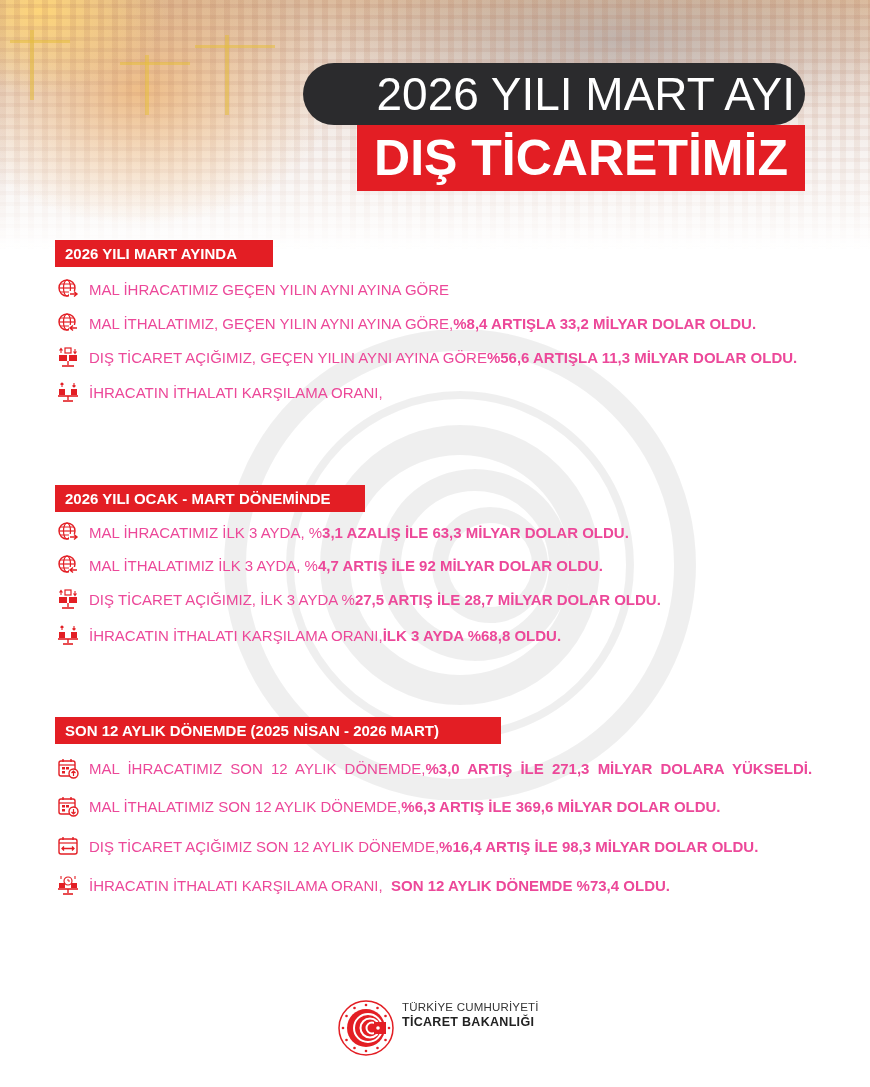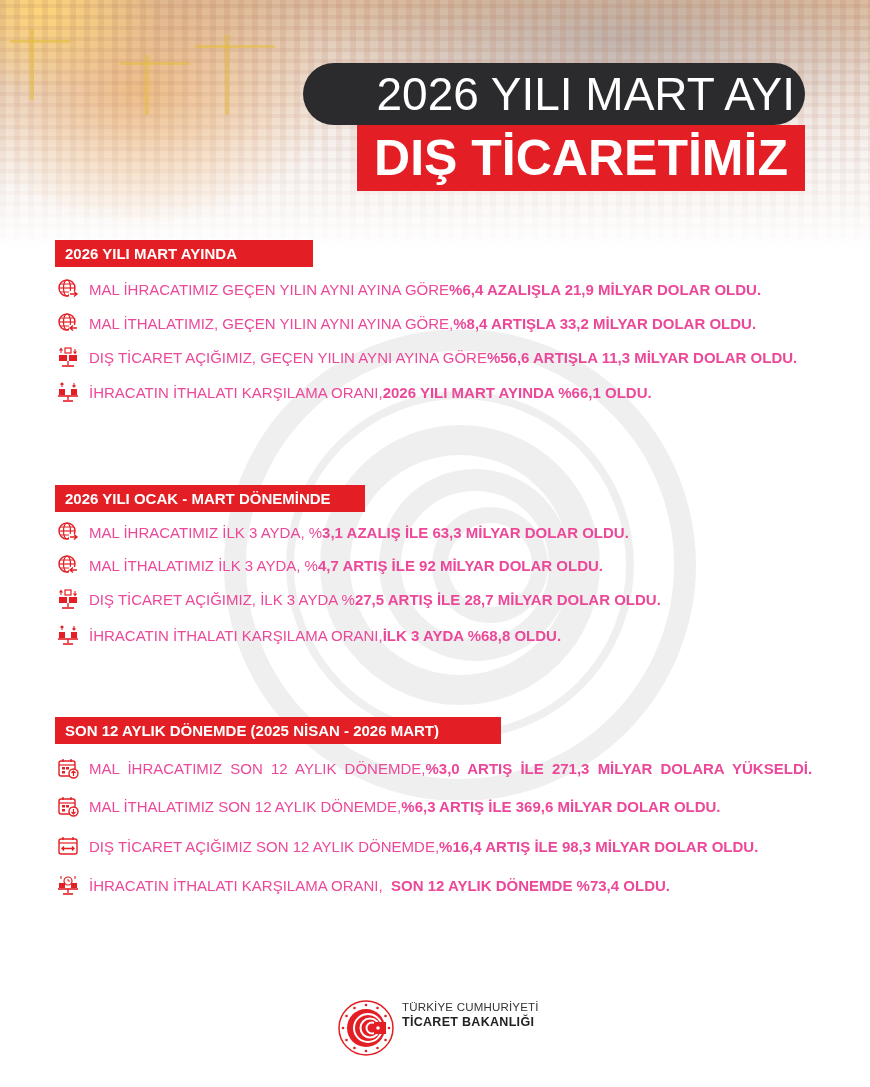--- a/index.html
+++ b/index.html
@@ -162,30 +162,29 @@
       <path d="M4 2 v3 M18 2 v3" stroke="#e31e24" stroke-width="1.1"></path>
       <rect x="2" y="9" width="6" height="5" fill="#e31e24"></rect>
       <rect x="14" y="9" width="6" height="5" fill="#e31e24"></rect>
       <line x1="1" y1="15" x2="21" y2="15" stroke="#e31e24" stroke-width="1.6"></line>
       <line x1="11" y1="15" x2="11" y2="19" stroke="#e31e24" stroke-width="1.4"></line>
       <line x1="6" y1="20" x2="16" y2="20" stroke="#e31e24" stroke-width="1.6"></line>
     </g>
   </defs>
 </svg>
 
-<div class="section-label" style="top:240px;width:258px;">2026 YILI MART AYINDA</div>
+<div class="section-label" style="top:240px;width:218px;">2026 YILI MART AYINDA</div>
 
 <div class="row" style="top:277px;">
   <span class="icon">
       <svg viewBox="0 0 22 22">
         <use href="#ico-globe-out"></use>
       </svg>
     </span>
   <span>MAL İHRACATIMIZ GEÇEN YILIN AYNI AYINA GÖRE </span>
-    <span class="b">%6,4 AZALIŞLA 21,9 MİLYAR DOLAR OLDU.</span>
 </div>
 <div class="row" style="top:311px;">
   <span class="icon">
       <svg viewBox="0 0 22 22">
         <use href="#ico-globe-in"></use>
       </svg>
     </span>
   <span>MAL İTHALATIMIZ, GEÇEN YILIN AYNI AYINA GÖRE, </span>
     <span class="b">%8,4 ARTIŞLA 33,2 MİLYAR DOLAR OLDU.</span>
 </div>
@@ -198,21 +197,20 @@
   <span>DIŞ TİCARET AÇIĞIMIZ, GEÇEN YILIN AYNI AYINA GÖRE </span>
     <span class="b">%56,6 ARTIŞLA 11,3 MİLYAR DOLAR OLDU.</span>
 </div>
 <div class="row" style="top:380px;">
   <span class="icon">
       <svg viewBox="0 0 22 22">
         <use href="#ico-scale"></use>
       </svg>
     </span>
   <span>İHRACATIN İTHALATI KARŞILAMA ORANI, </span>
-    <span class="b">2026 YILI MART AYINDA %66,1 OLDU.</span>
 </div>
 
 <div class="section-label" style="top:485px;width:310px;">2026 YILI OCAK - MART DÖNEMİNDE</div>
 
 <div class="row" style="top:520px;">
   <span class="icon">
       <svg viewBox="0 0 22 22">
         <use href="#ico-globe-out"></use>
       </svg>
     </span>

